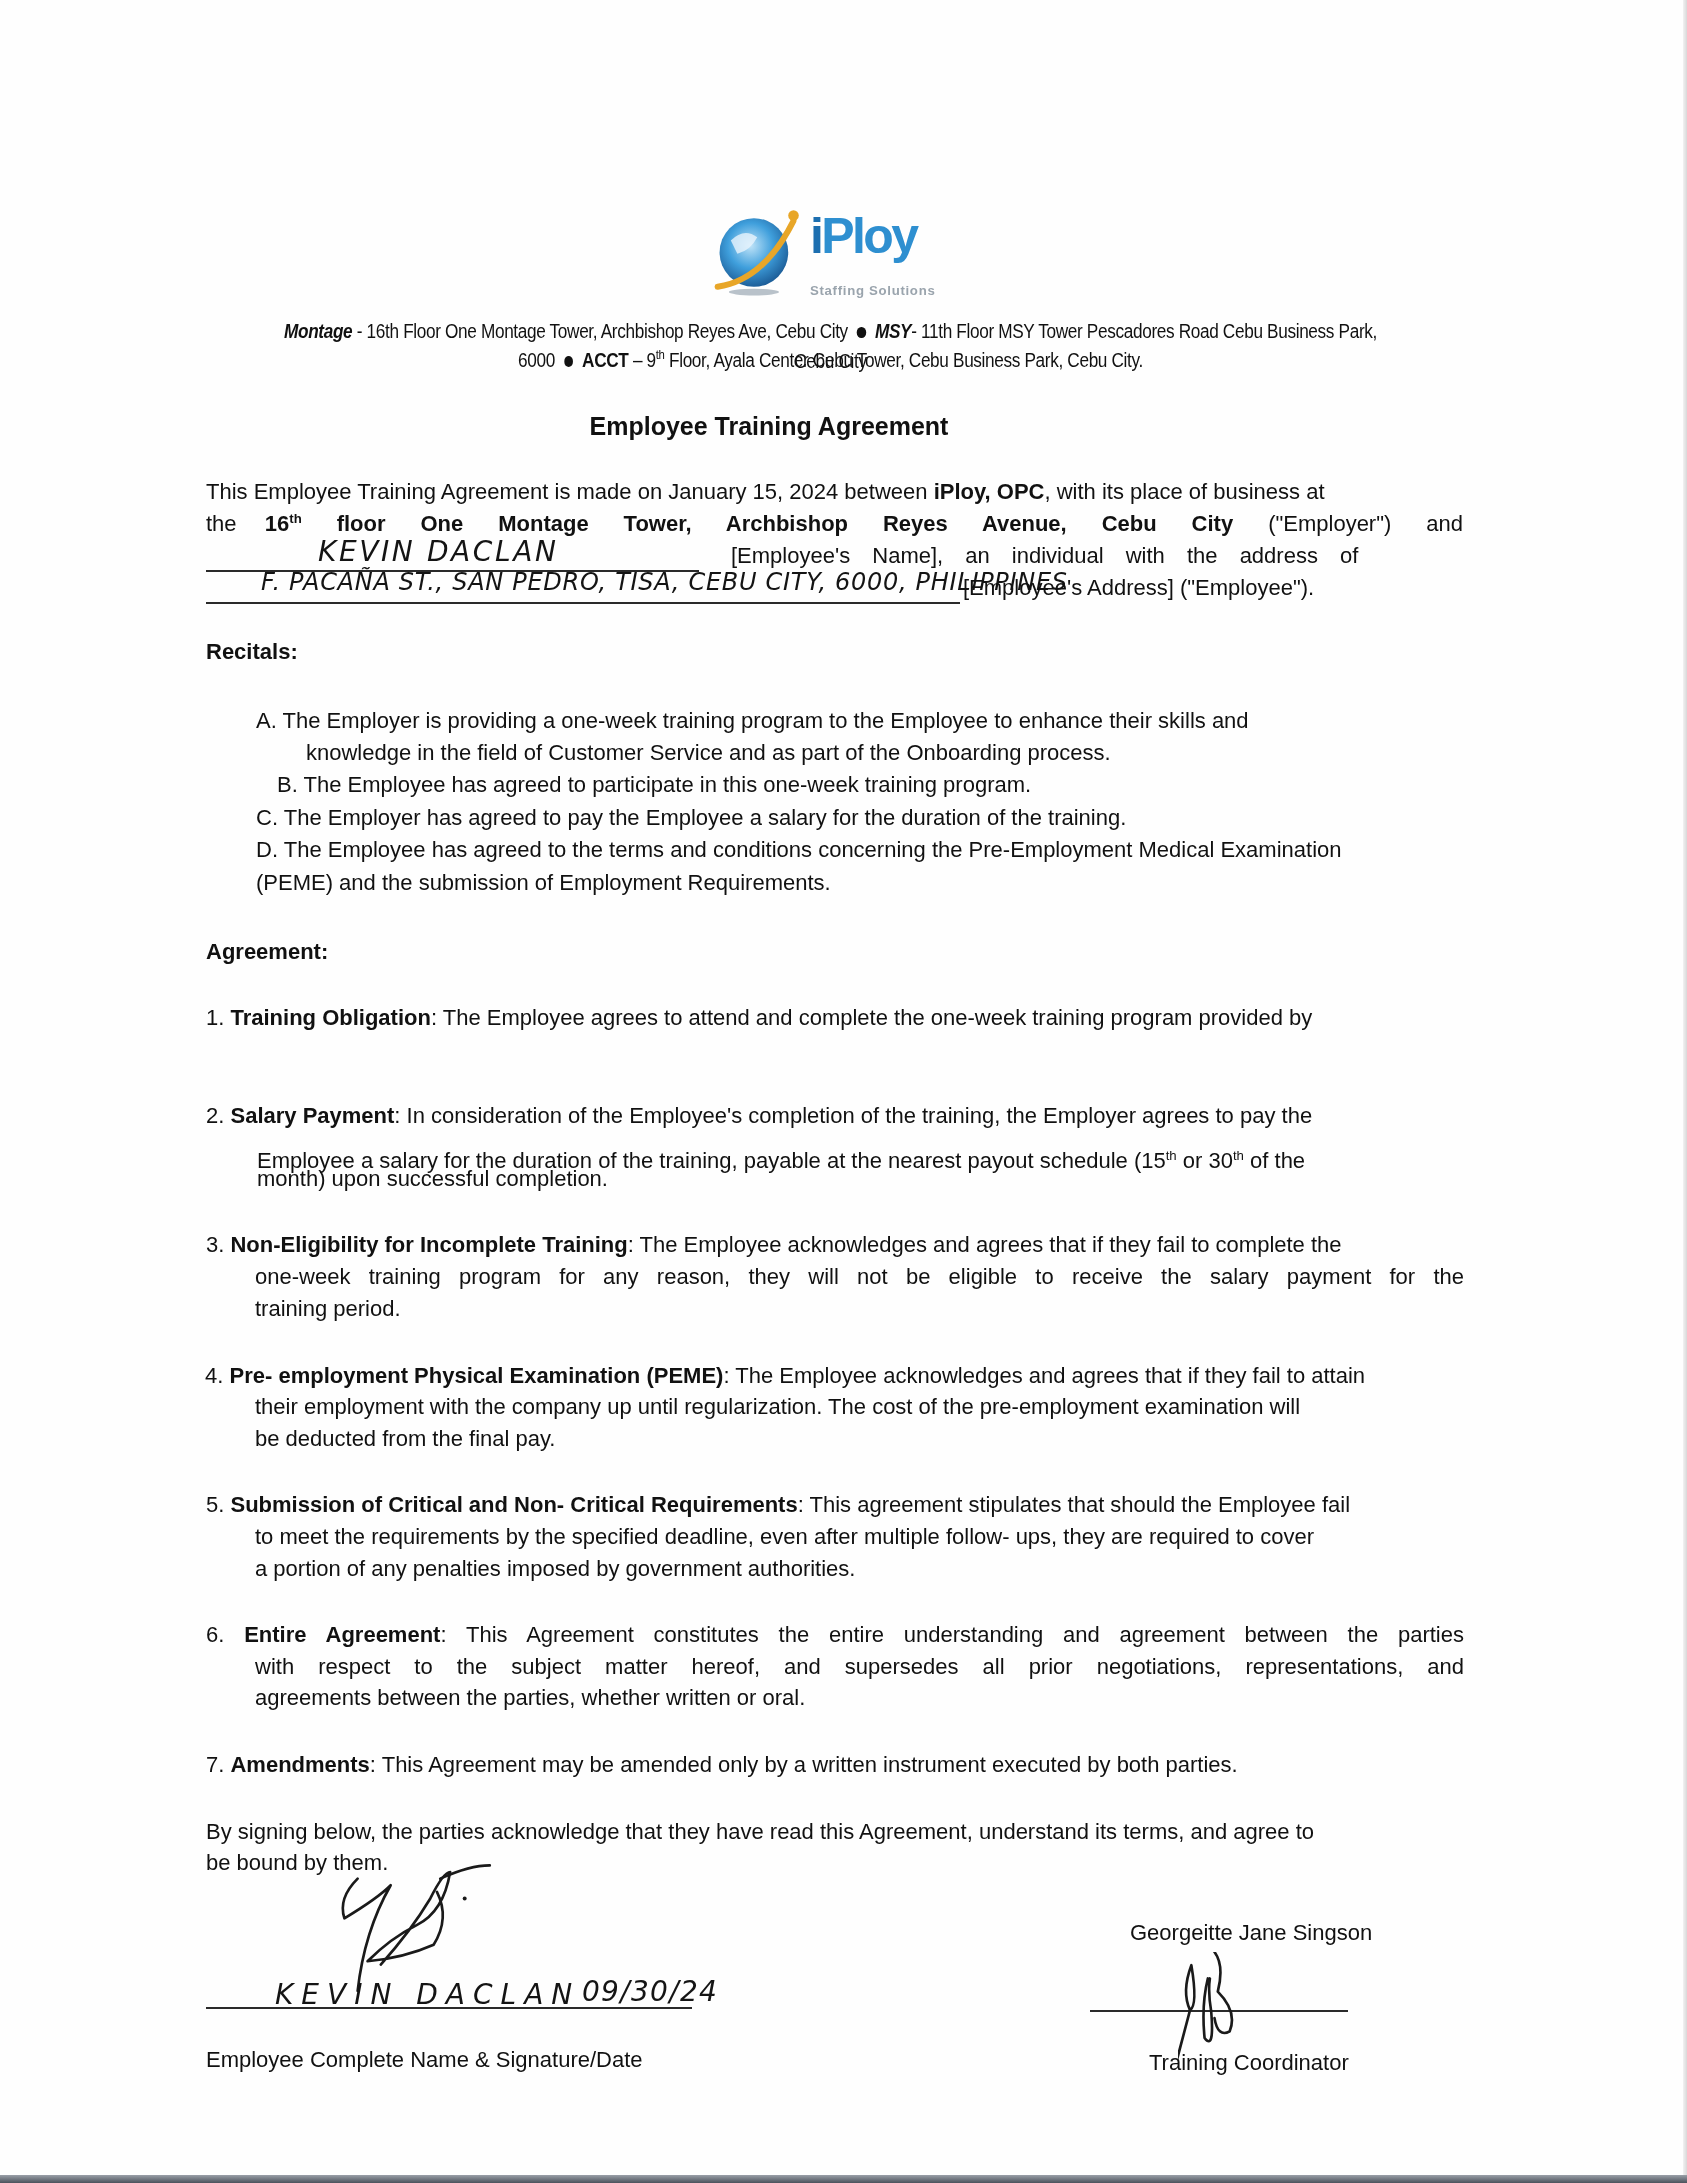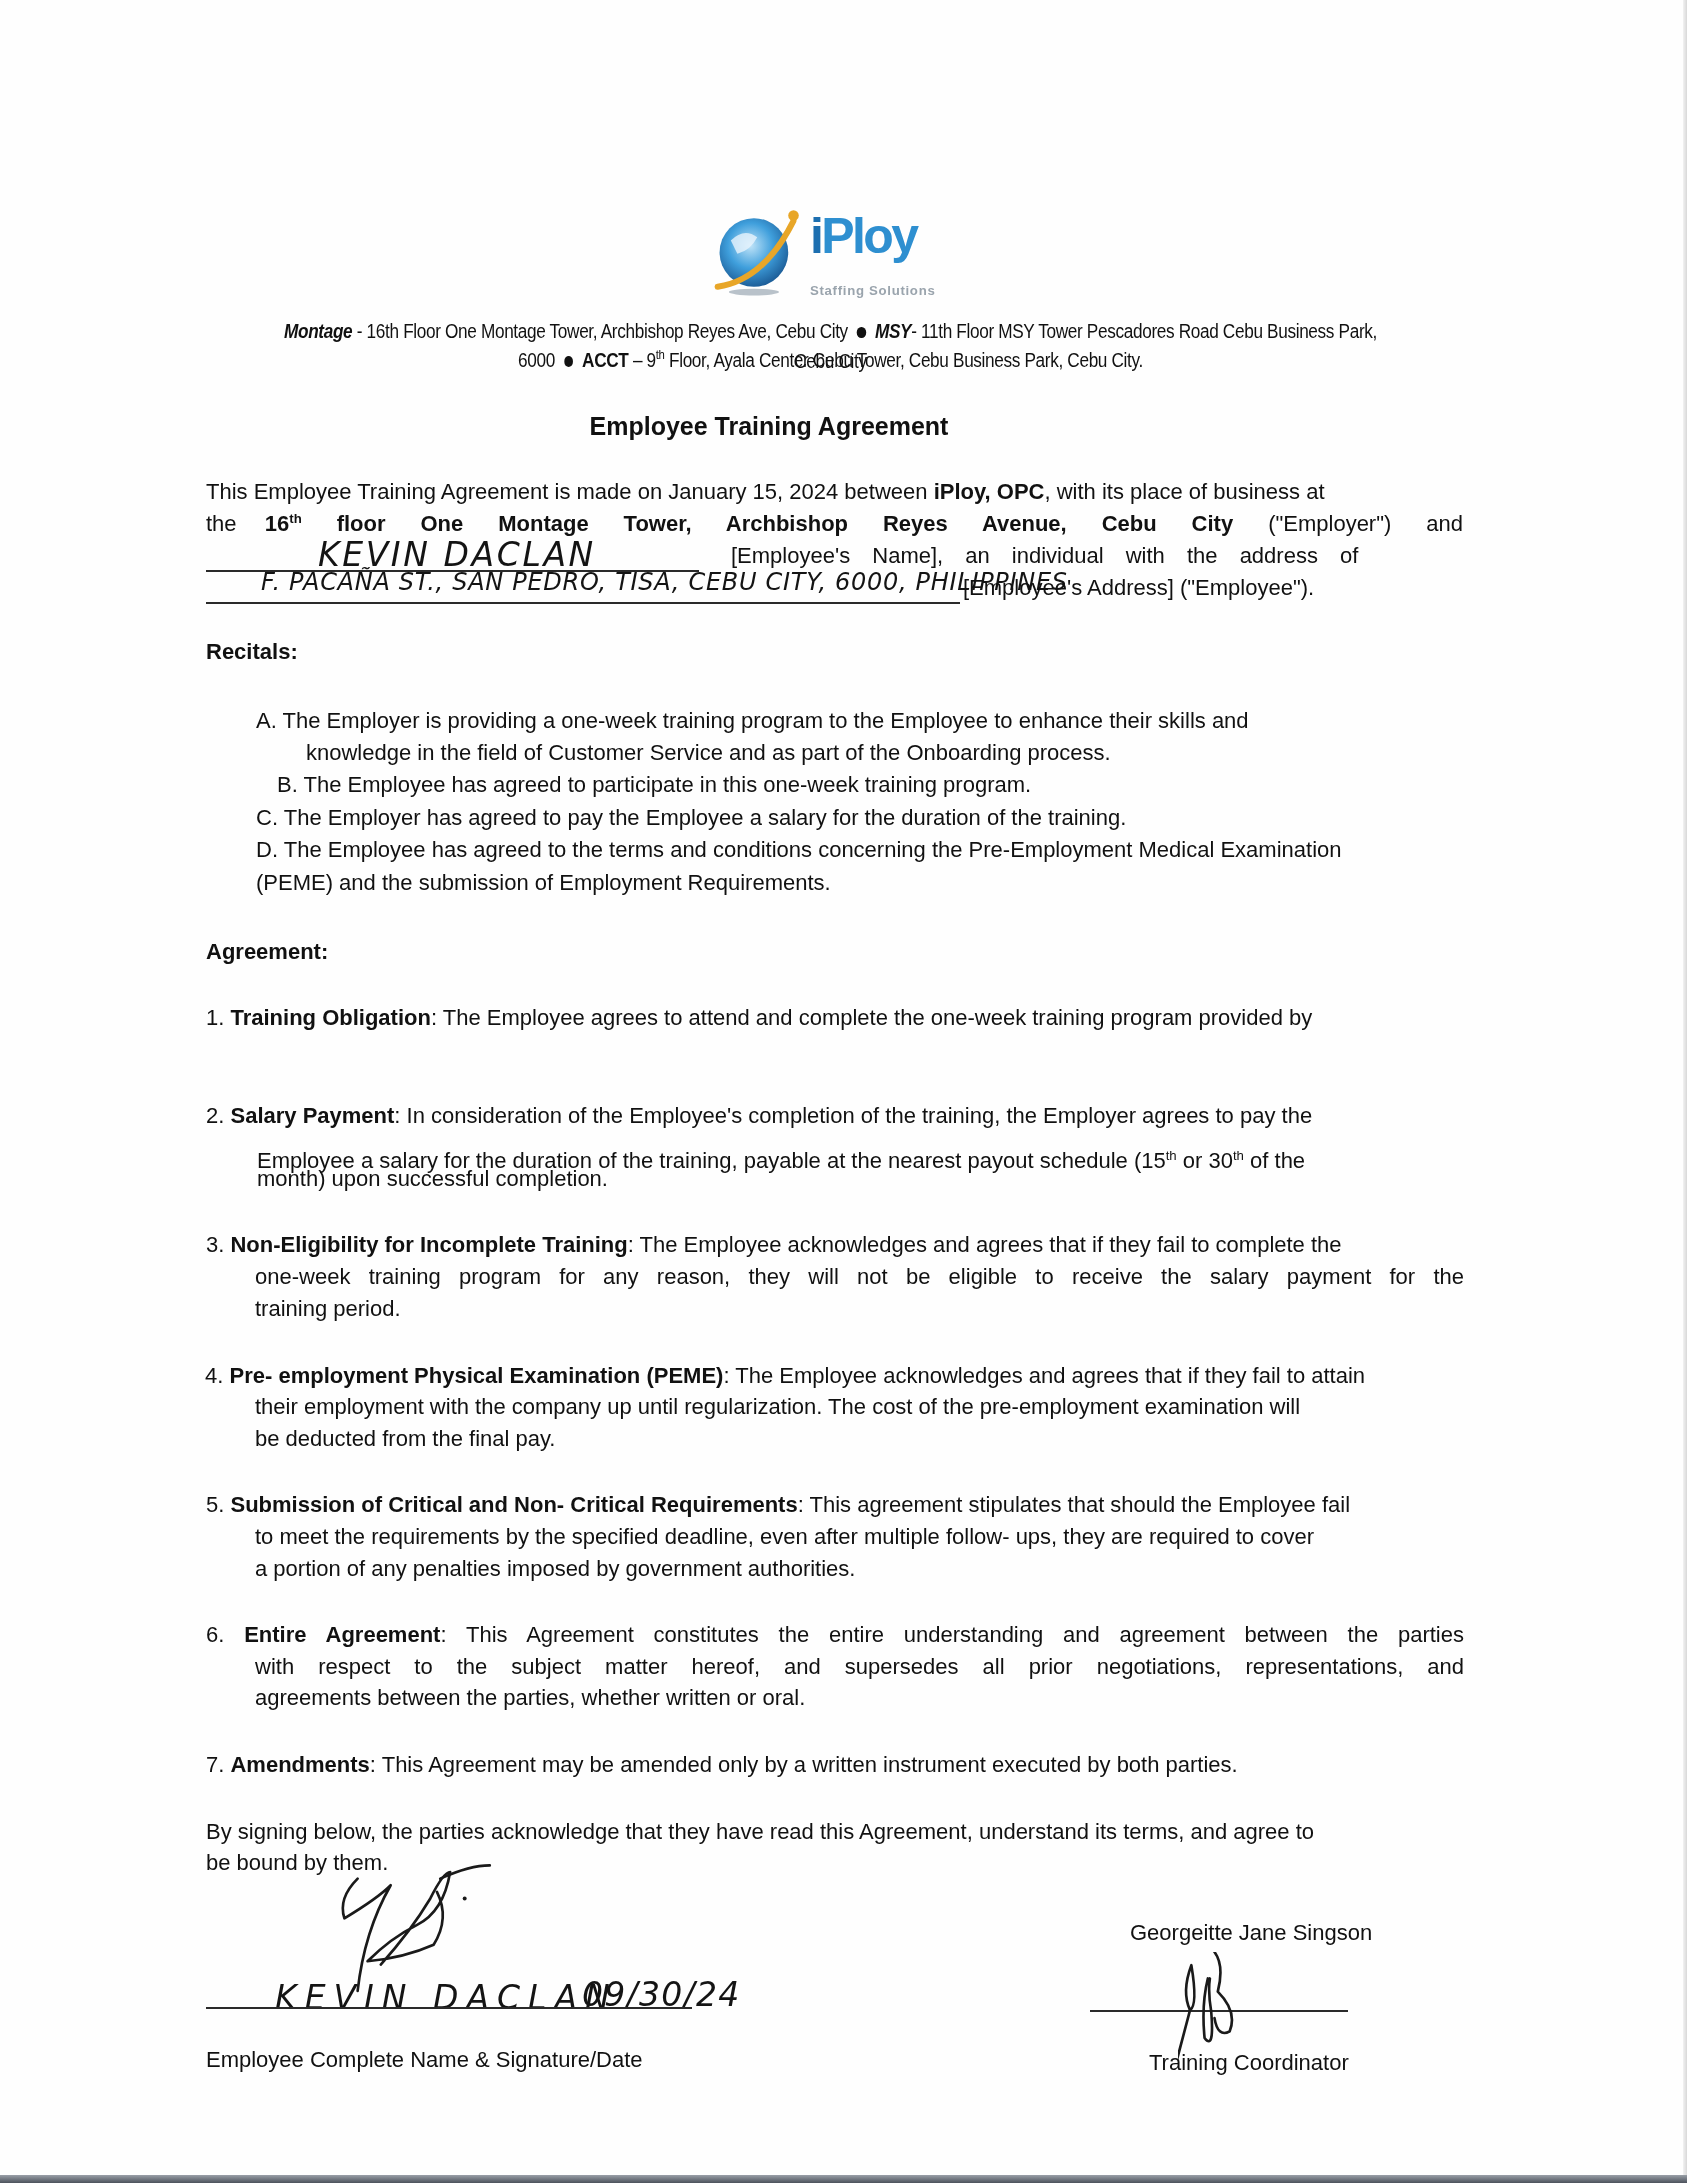--- a/index.html
+++ b/index.html
@@ -23,21 +23,21 @@
     .addr i { font-style: italic; }
     .bullet { display: inline-block; width: 10.6px; height: 10.6px; border-radius: 50%; background: #111; vertical-align: middle; margin: 0 5.3px; }
 
     
     .t { position: absolute; font-family: "Liberation Sans", sans-serif; font-size: 22px; line-height: 32px; color: #111; white-space: nowrap; }
     .title { position: absolute; left: 0; width: 1538px; top: 412px; text-align: center; font-family: "Liberation Sans", sans-serif; font-weight: bold; font-size: 25px; color: #111; }
     .justify { text-align: justify; text-align-last: justify; white-space: normal; }
     .b { font-weight: bold; }
     sup { font-size: 13.2px; line-height: 0; }
 
-    .hand { position: absolute; font-family: "DejaVu Sans", sans-serif; font-style: italic; font-size: 33px; color: #141414; letter-spacing: 2.6px; white-space: nowrap; }
+    .hand { position: absolute; font-family: "DejaVu Sans", sans-serif; font-style: italic; font-size: 28px; color: #141414; letter-spacing: 2.6px; white-space: nowrap; }
     .rule { position: absolute; height: 2px; background: #2a2a2a; }
 
     .sig { position: absolute; }
     .sig svg path { fill: none; stroke: #1a1a1a; stroke-width: 4; stroke-linecap: round; stroke-linejoin: round; }
   </style>
 </head>
 <body>
 
 <div class="page">
 

